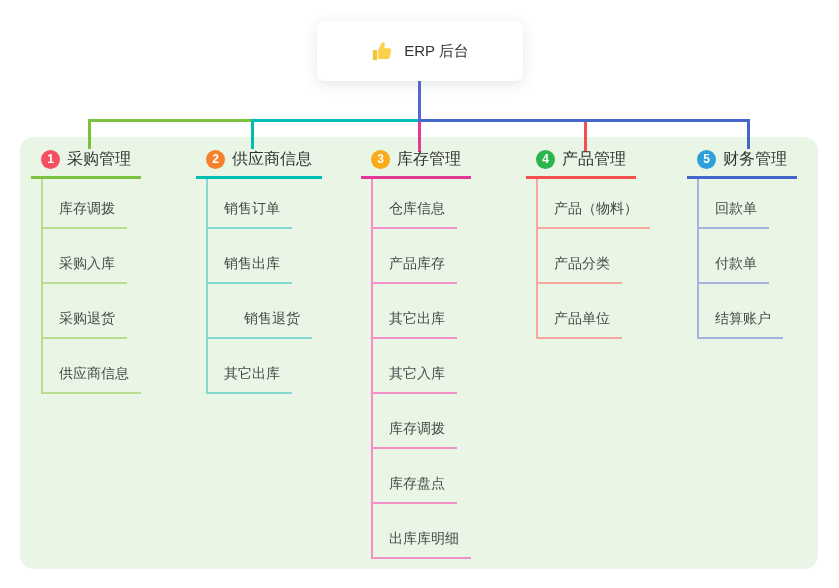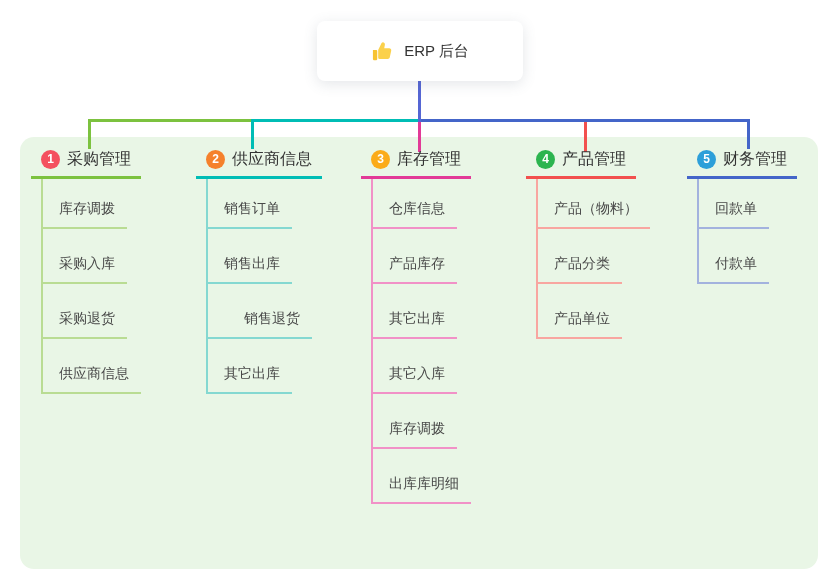--- a/index.html
+++ b/index.html
@@ -130,20 +130,23 @@
         <li class="child">
           <span style="color: rgb(72, 72, 72);">其它出库</span>
         </li>
         <li class="child">
           <span style="color: rgb(72, 72, 72);">其它入库</span>
         </li>
         <li class="child">
           <span style="color: rgb(72, 72, 72);">库存调拨</span>
         </li>
         <li class="child">
+          <span style="color: rgb(72, 72, 72);">库存盘点</span>
+        </li>
+        <li class="child">
           <span style="color: rgb(72, 72, 72);">出库库明细</span>
         </li>
       </ul>
   </section>
 
   <section class="branch b3" style="--line: #f2504e; --child-line: #f8a6a0;">
     <div class="branch-head">
       <span class="badge" style="background: rgb(44, 180, 79);">4</span>
       <span class="branch-label">产品管理</span>
     </div>
@@ -165,15 +168,18 @@
       <span class="badge" style="background: rgb(45, 159, 217);">5</span>
       <span class="branch-label">财务管理</span>
     </div>
     <ul class="children">
         <li class="child">
           <span style="color: rgb(72, 72, 72);">回款单</span>
         </li>
         <li class="child">
           <span style="color: rgb(72, 72, 72);">付款单</span>
         </li>
+        <li class="child">
+          <span style="color: rgb(72, 72, 72);">结算账户</span>
+        </li>
       </ul>
   </section>
 </div>
 
 </body></html>

